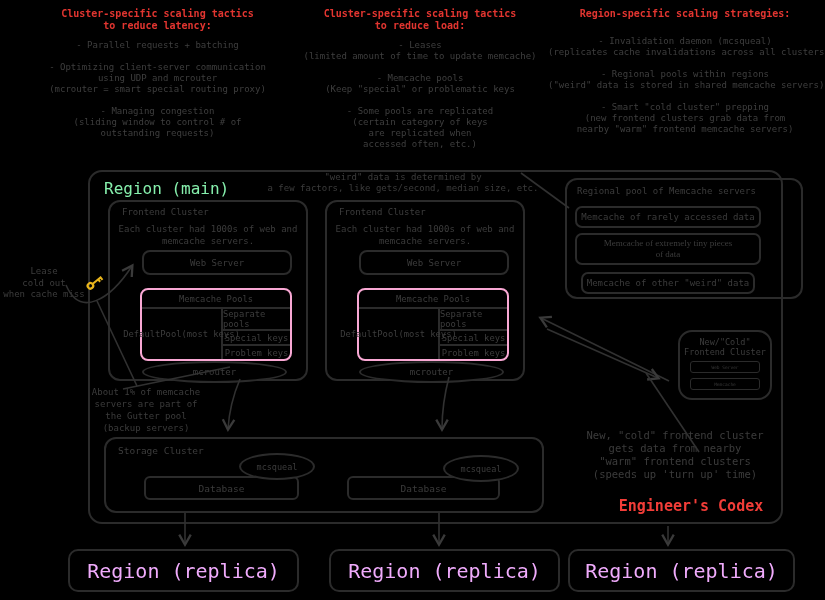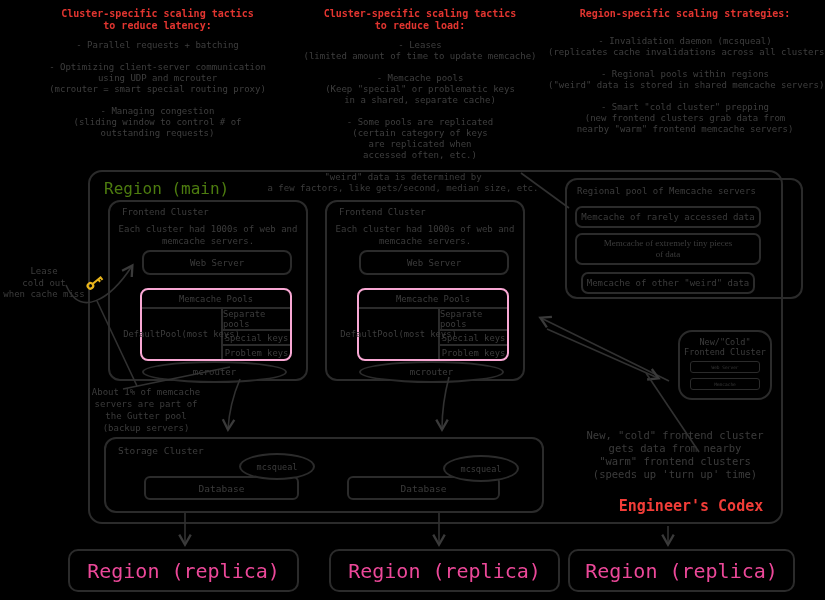--- a/index.html
+++ b/index.html
@@ -27,43 +27,43 @@
   .pools .right{flex:1;display:flex;flex-direction:column;}
   .pools .right div{flex:1;display:flex;align-items:center;justify-content:center;}
   .pools .right div + div{border-top:2px solid #2b2b2b;}
   .rp-item{position:absolute;border:2px solid #2b2b2b;border-radius:7px;box-sizing:border-box;
            display:flex;align-items:center;justify-content:center;text-align:center;
            font-size:9px;line-height:11px;color:#3c3c3c;white-space:pre;}
   .mini{position:absolute;border:1px solid #2b2b2b;border-radius:3px;box-sizing:border-box;
         display:flex;align-items:center;justify-content:center;font-size:4.5px;color:#383838;}
   .replica{position:absolute;top:549px;height:43px;border:2px solid #2b2b2b;border-radius:10px;
            box-sizing:border-box;display:flex;align-items:center;justify-content:center;
-           font-size:20px;color:#ec4899;}
+           font-size:20px;color:#f0abfc;}
   svg.overlay{position:absolute;left:0;top:0;pointer-events:none;}
 </style>
 </head>
 <body>
 
 <div id="stage">
 
   <div class="topnote" style="left:35px;top:8px;width:245px;">
     <div class="title"><div>Cluster-specific scaling tactics</div><div>to reduce latency:</div></div>
     <div class="body"><div>- Parallel requests + batching</div><div>&nbsp;</div><div>- Optimizing client-server communication</div><div>using UDP and mcrouter</div><div>(mcrouter = smart special routing proxy)</div><div>&nbsp;</div><div>- Managing congestion</div><div>(sliding window to control # of</div><div>outstanding requests)</div></div>
   </div>
   <div class="topnote" style="left:300px;top:8px;width:240px;">
     <div class="title"><div>Cluster-specific scaling tactics</div><div>to reduce load:</div></div>
-    <div class="body"><div>- Leases</div><div>(limited amount of time to update memcache)</div><div>&nbsp;</div><div>- Memcache pools</div><div>(Keep "special" or problematic keys</div><div>in a shared, separate cache)</div><div>&nbsp;</div><div>- Some pools are replicated</div><div>(certain category of keys</div><div>are replicated when</div><div>accessed often, etc.)</div></div>
+    <div class="body"><div>- Leases</div><div>(limited amount of time to update memcache)</div><div>&nbsp;</div><div>- Memcache pools</div><div>(Keep "special" or problematic keys</div><div>&nbsp;</div><div>- Some pools are replicated</div><div>(certain category of keys</div><div>are replicated when</div><div>accessed often, etc.)</div></div>
   </div>
   <div class="topnote" style="left:548px;top:8px;width:274px;">
     <div class="title"><div>Region-specific scaling strategies:</div></div>
     <div class="body gap-lg"><div>- Invalidation daemon (mcsqueal)</div><div>(replicates cache invalidations across all clusters)</div><div>&nbsp;</div><div>- Regional pools within regions</div><div>("weird" data is stored in shared memcache servers)</div><div>&nbsp;</div><div>- Smart "cold cluster" prepping</div><div>(new frontend clusters grab data from</div><div>nearby "warm" frontend memcache servers)</div></div>
   </div>
 
   <div class="box" style="left:88px;top:170px;width:695px;height:354px;border-radius:14px;">
-    <div class="abs lbl" style="left:14px;top:7px;font-size:16px;color:#4d7c0f;">Region (main)</div>
+    <div class="abs lbl" style="left:14px;top:7px;font-size:16px;color:#86efac;">Region (main)</div>
   </div>
 
   <div class="ann" style="left:258px;top:172px;width:290px;line-height:11px;"><div>"weird" data is determined by</div><div>a few factors, like gets/second, median size, etc.</div></div>
 
   <div class="box" style="left:108px;top:200px;width:200px;height:181px;">
     <div class="abs lbl" style="left:12px;top:5px;font-size:9px;">Frontend Cluster</div>
     <div class="fc-desc"><div>Each cluster had 1000s of web and</div><div>memcache servers.</div></div>
     <div class="box ctr" style="left:32px;top:48px;width:150px;height:25px;border-radius:8px;font-size:9px;color:#3c3c3c;">Web Server</div>
     <div class="pools" style="left:30px;top:86px;width:152px;height:73px;">
       <div class="hdr">Memcache Pools</div>

